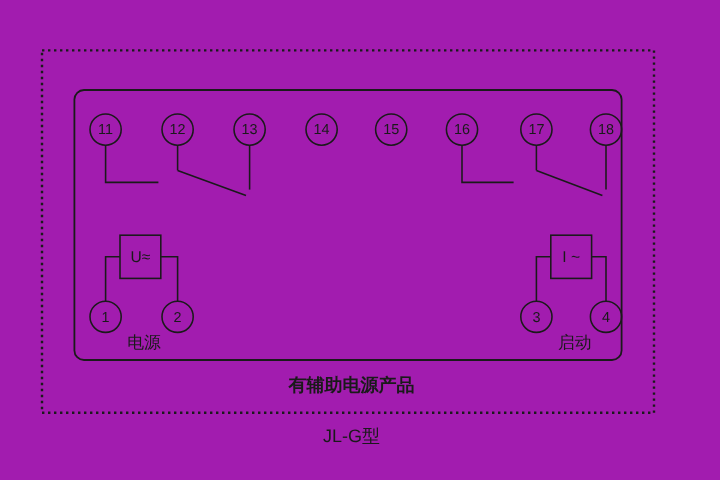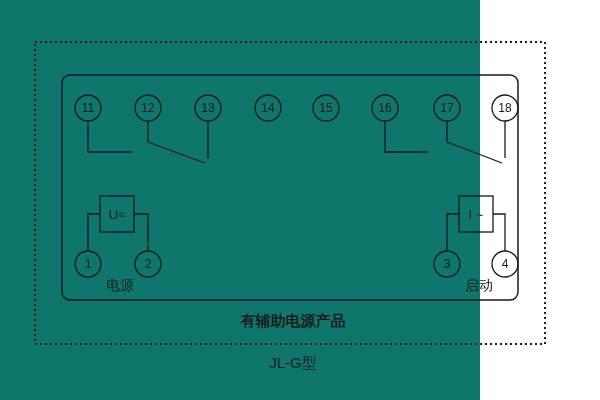--- a/index.html
+++ b/index.html
@@ -6,23 +6,23 @@
     margin: 0;
     padding: 0;
     background: #ffffff;
     width: 600px;
     height: 400px;
     overflow: hidden;
     font-family: "Liberation Sans", sans-serif;
   }
   .stage {
     position: relative;
-    width: 480px;
+    width: 600px;
     height: 400px;
-    background: #0f766e;
+    background: #a21caf;
   }
   svg text {
     font-family: "Liberation Sans", "DejaVu Sans", sans-serif;
     fill: #1a1a1a;
   }
   .terminal-num { font-size: 12px; }
   .box-label { font-size: 13px; }
   .zone-label { font-size: 14px; }
   .caption { font-size: 15px; font-weight: bold; }
   .title { font-size: 15px; }

